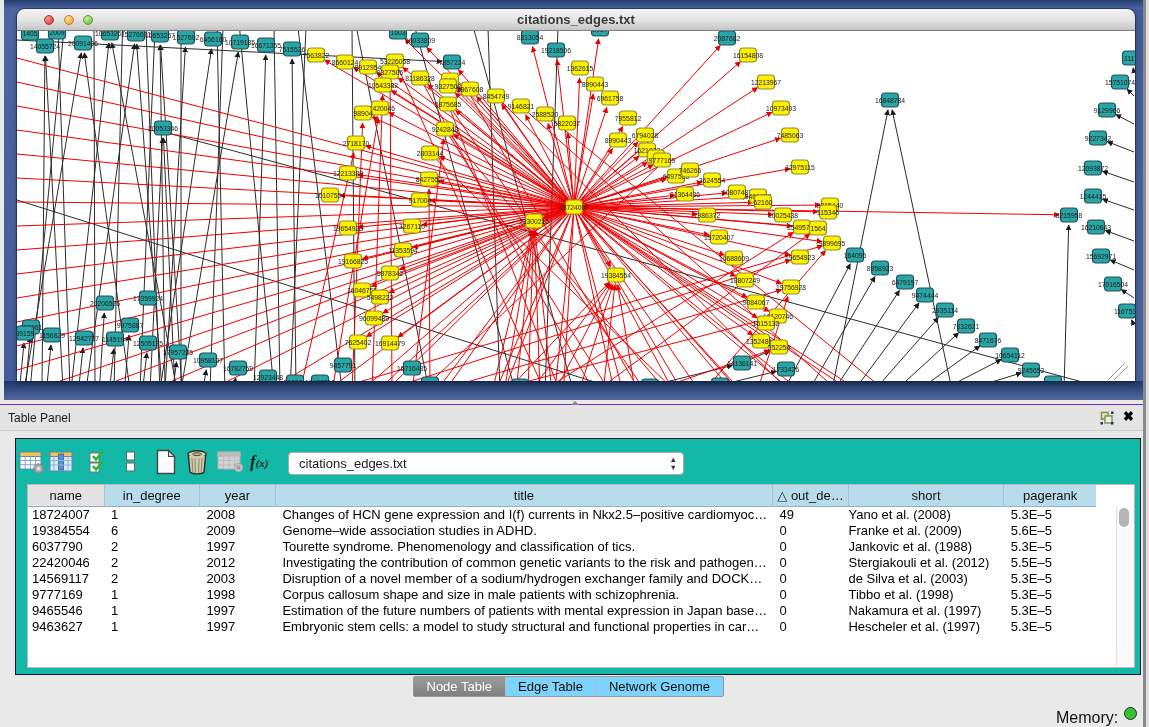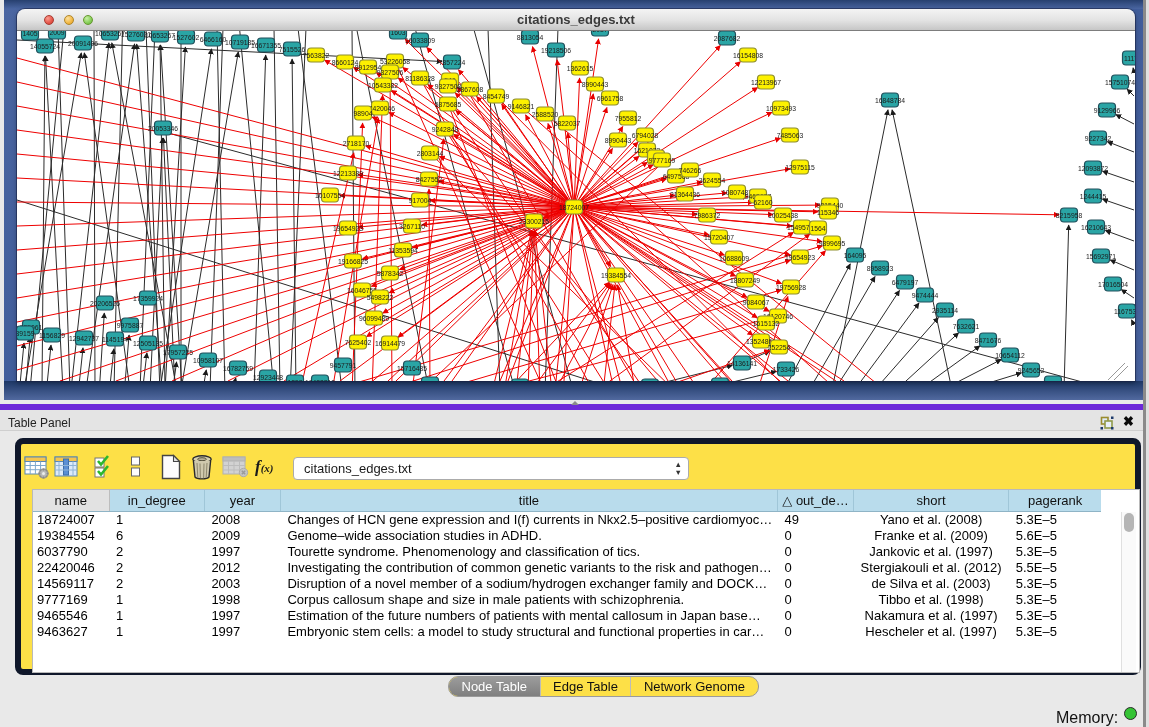--- a/index.html
+++ b/index.html
@@ -4,40 +4,40 @@
 html,body{width:1149px;height:727px;overflow:hidden;font-family:"Liberation Sans",sans-serif;background:#e9e9e9}
 #desktop{position:absolute;left:4px;top:0;width:1139px;height:400px;background:linear-gradient(150deg,#4b66a1 0%,#3e5b99 50%,#48639f 100%)}
 #macwin{position:absolute;left:17px;top:9px;width:1118px;height:372px;border-radius:8px 8px 0 0;box-shadow:0 0 0 1px rgba(25,35,70,.6),0 2px 5px rgba(0,0,0,.35)}
 #titlebar{position:absolute;left:0;top:0;width:100%;height:22px;border-radius:8px 8px 0 0;background:linear-gradient(#f4f4f4,#e2e2e2 55%,#c6c6c6);border-bottom:1px solid #7d7d7d}
 #titlebar .tl{position:absolute;top:5.5px;width:10px;height:10px;border-radius:50%}
 #title{position:absolute;top:3px;left:0;width:100%;text-align:center;font-size:13px;font-weight:bold;color:#3a3a3a}
 #canvas{position:absolute;left:0;top:22px;width:1118px;height:350px;background:#fff;overflow:hidden}
 #tablepanel{position:absolute;left:0;top:400px;width:1143px;height:327px;background:#e9e9e9}
 #topband{position:absolute;left:4px;top:0;width:1139px;height:9px;background:linear-gradient(#27406f,#4a66a2)}
 #botband{position:absolute;left:4px;top:381px;width:1139px;height:19px;background:linear-gradient(#1d3765,#51699f)}
-#tp-bar{position:absolute;left:0;top:4px;width:100%;height:27px;background:#e4e4e4;border-top:6px solid #6d28d9;border-bottom:1px solid #cfcfcf}
+#tp-bar{position:absolute;left:0;top:4px;width:100%;height:27px;background:#e4e4e4;border-top:1px solid #6d28d9;border-bottom:1px solid #cfcfcf}
 #tp-bar .t{position:absolute;left:8px;top:6px;font-size:12px;color:#222}
 #tp-float{position:absolute;top:6px;left:1100px;width:13px;height:13px}
 #tp-x{position:absolute;top:4px;left:1123px;font-size:13px;font-weight:bold;color:#0a0a0a;transform:scaleY(1.05)}
-#panel{position:absolute;left:15px;top:38px;width:1126px;height:237px;background:#fde047;border:6px solid #0f172a;border-radius:8px}
+#panel{position:absolute;left:15px;top:38px;width:1126px;height:237px;background:#14b8a6;border:1px solid #0f172a;border-radius:0}
 #toolbar{position:absolute;left:0;top:0;width:100%;height:46px}
 .ticon{position:absolute;top:13px}
 #dropdown{position:absolute;left:272px;top:13px;width:396px;height:23px;background:#fff;border:1px solid #ababab;border-radius:4px;font-size:13px;color:#1a1a1a;line-height:21px;padding-left:10px}
 #dd-ar{position:absolute;right:6px;top:3px;font-size:7.5px;color:#333;line-height:8px}
 #tblwrap{position:absolute;left:11px;top:45px;width:1108px;height:184px;background:#fff;border:1px solid #b9b9b9;overflow:hidden}
 table{border-collapse:collapse;table-layout:fixed;width:1068px;font-size:13px}
 th{height:21px;font-weight:normal;font-size:13px;background:#b9dcec;border-left:1px solid #9fc6d8;border-bottom:1px solid #8fb4c6;color:#111;overflow:hidden;white-space:nowrap}
 th.c0{background:#e2e2e2;border-left:none;border-right:1px solid #bdbdbd}
 td{height:16px;padding:0 0 0 7px;overflow:hidden;white-space:nowrap;color:#000}
 .c0{width:75px}.c1{width:94px}.c2{width:75px}.c3{width:490px}.c4{width:75px}.c5{width:153px}.c6{width:91px}
-td.c5{text-align:center;padding:0}
+td.c5{padding:0}
 td.c0{padding-left:4px}
 #vsb{position:absolute;right:3px;top:22px;width:15px;height:160px;background:#fafafa;border-left:1px solid #e0e0e0}
 #vsb .thumb{position:absolute;left:2px;top:1px;width:10px;height:19px;background:#b5b5b5;border-radius:5px}
-#tabs{position:absolute;left:448px;top:276px;z-index:5;height:21px;display:flex;border:1px solid #9a9a9a;border-radius:10px;overflow:hidden;background:#fde047}
+#tabs{position:absolute;left:413px;top:276px;z-index:5;height:21px;display:flex;border:1px solid #9a9a9a;border-radius:2px;overflow:hidden;background:#7dd3fc}
 #tabs .tab{font-size:13px;line-height:19px;padding:0 12.5px;color:#111;border-left:1px solid #bbb}
 #tabs .sel{background:linear-gradient(#9c9c9c,#7f7f7f);color:#fff;border-left:none}
 #status{position:absolute;left:0;top:299px;width:100%;height:29px}
 #mem{position:absolute;left:1056px;top:10px;font-size:16px;color:#111}
 #memdot{position:absolute;left:1124px;top:8px;width:13px;height:13px;border-radius:50%;background:#35c335;border:1.5px solid #2a2a2a}
 #rightstrip{position:absolute;left:1143px;top:0;width:6px;height:727px;background:#e0e0e0}
 #rightstrip .dk{position:absolute;left:0px;top:0;width:3px;height:727px;background:#8a8a8a}
 #divider{position:absolute;left:571px;top:1px;width:0;height:0;border-left:4px solid transparent;border-right:4px solid transparent;border-bottom:4px solid #8a8a8a}
 </style></head>
 <body>
@@ -711,21 +711,21 @@
               <td class="c4">0</td>
               <td class="c5">Franke et al. (2009)</td>
               <td class="c6">5.6E–5</td>
             </tr>
 <tr>
               <td class="c0">6037790</td>
               <td class="c1">2</td>
               <td class="c2">1997</td>
               <td class="c3">Tourette syndrome. Phenomenology and classification of tics.</td>
               <td class="c4">0</td>
-              <td class="c5">Jankovic et al. (1997)</td>
+              <td class="c5">Jankovic et al. (1988)</td>
               <td class="c6">5.3E–5</td>
             </tr>
 <tr>
               <td class="c0">22420046</td>
               <td class="c1">2</td>
               <td class="c2">2012</td>
               <td class="c3">Investigating the contribution of common genetic variants to the risk and pathogen…</td>
               <td class="c4">0</td>
               <td class="c5">Stergiakouli et al. (2012)</td>
               <td class="c6">5.5E–5</td>
@@ -745,21 +745,21 @@
               <td class="c2">1998</td>
               <td class="c3">Corpus callosum shape and size in male patients with schizophrenia.</td>
               <td class="c4">0</td>
               <td class="c5">Tibbo et al. (1998)</td>
               <td class="c6">5.3E–5</td>
             </tr>
 <tr>
               <td class="c0">9465546</td>
               <td class="c1">1</td>
               <td class="c2">1997</td>
-              <td class="c3">Estimation of the future numbers of patients with mental callosum in Japan base…</td>
+              <td class="c3">Estimation of the future numbers of patients with mental expression in Japan base…</td>
               <td class="c4">0</td>
               <td class="c5">Nakamura et al. (1997)</td>
               <td class="c6">5.3E–5</td>
             </tr>
 <tr>
               <td class="c0">9463627</td>
               <td class="c1">1</td>
               <td class="c2">1997</td>
               <td class="c3">Embryonic stem cells: a model to study structural and functional properties in car…</td>
               <td class="c4">0</td>

